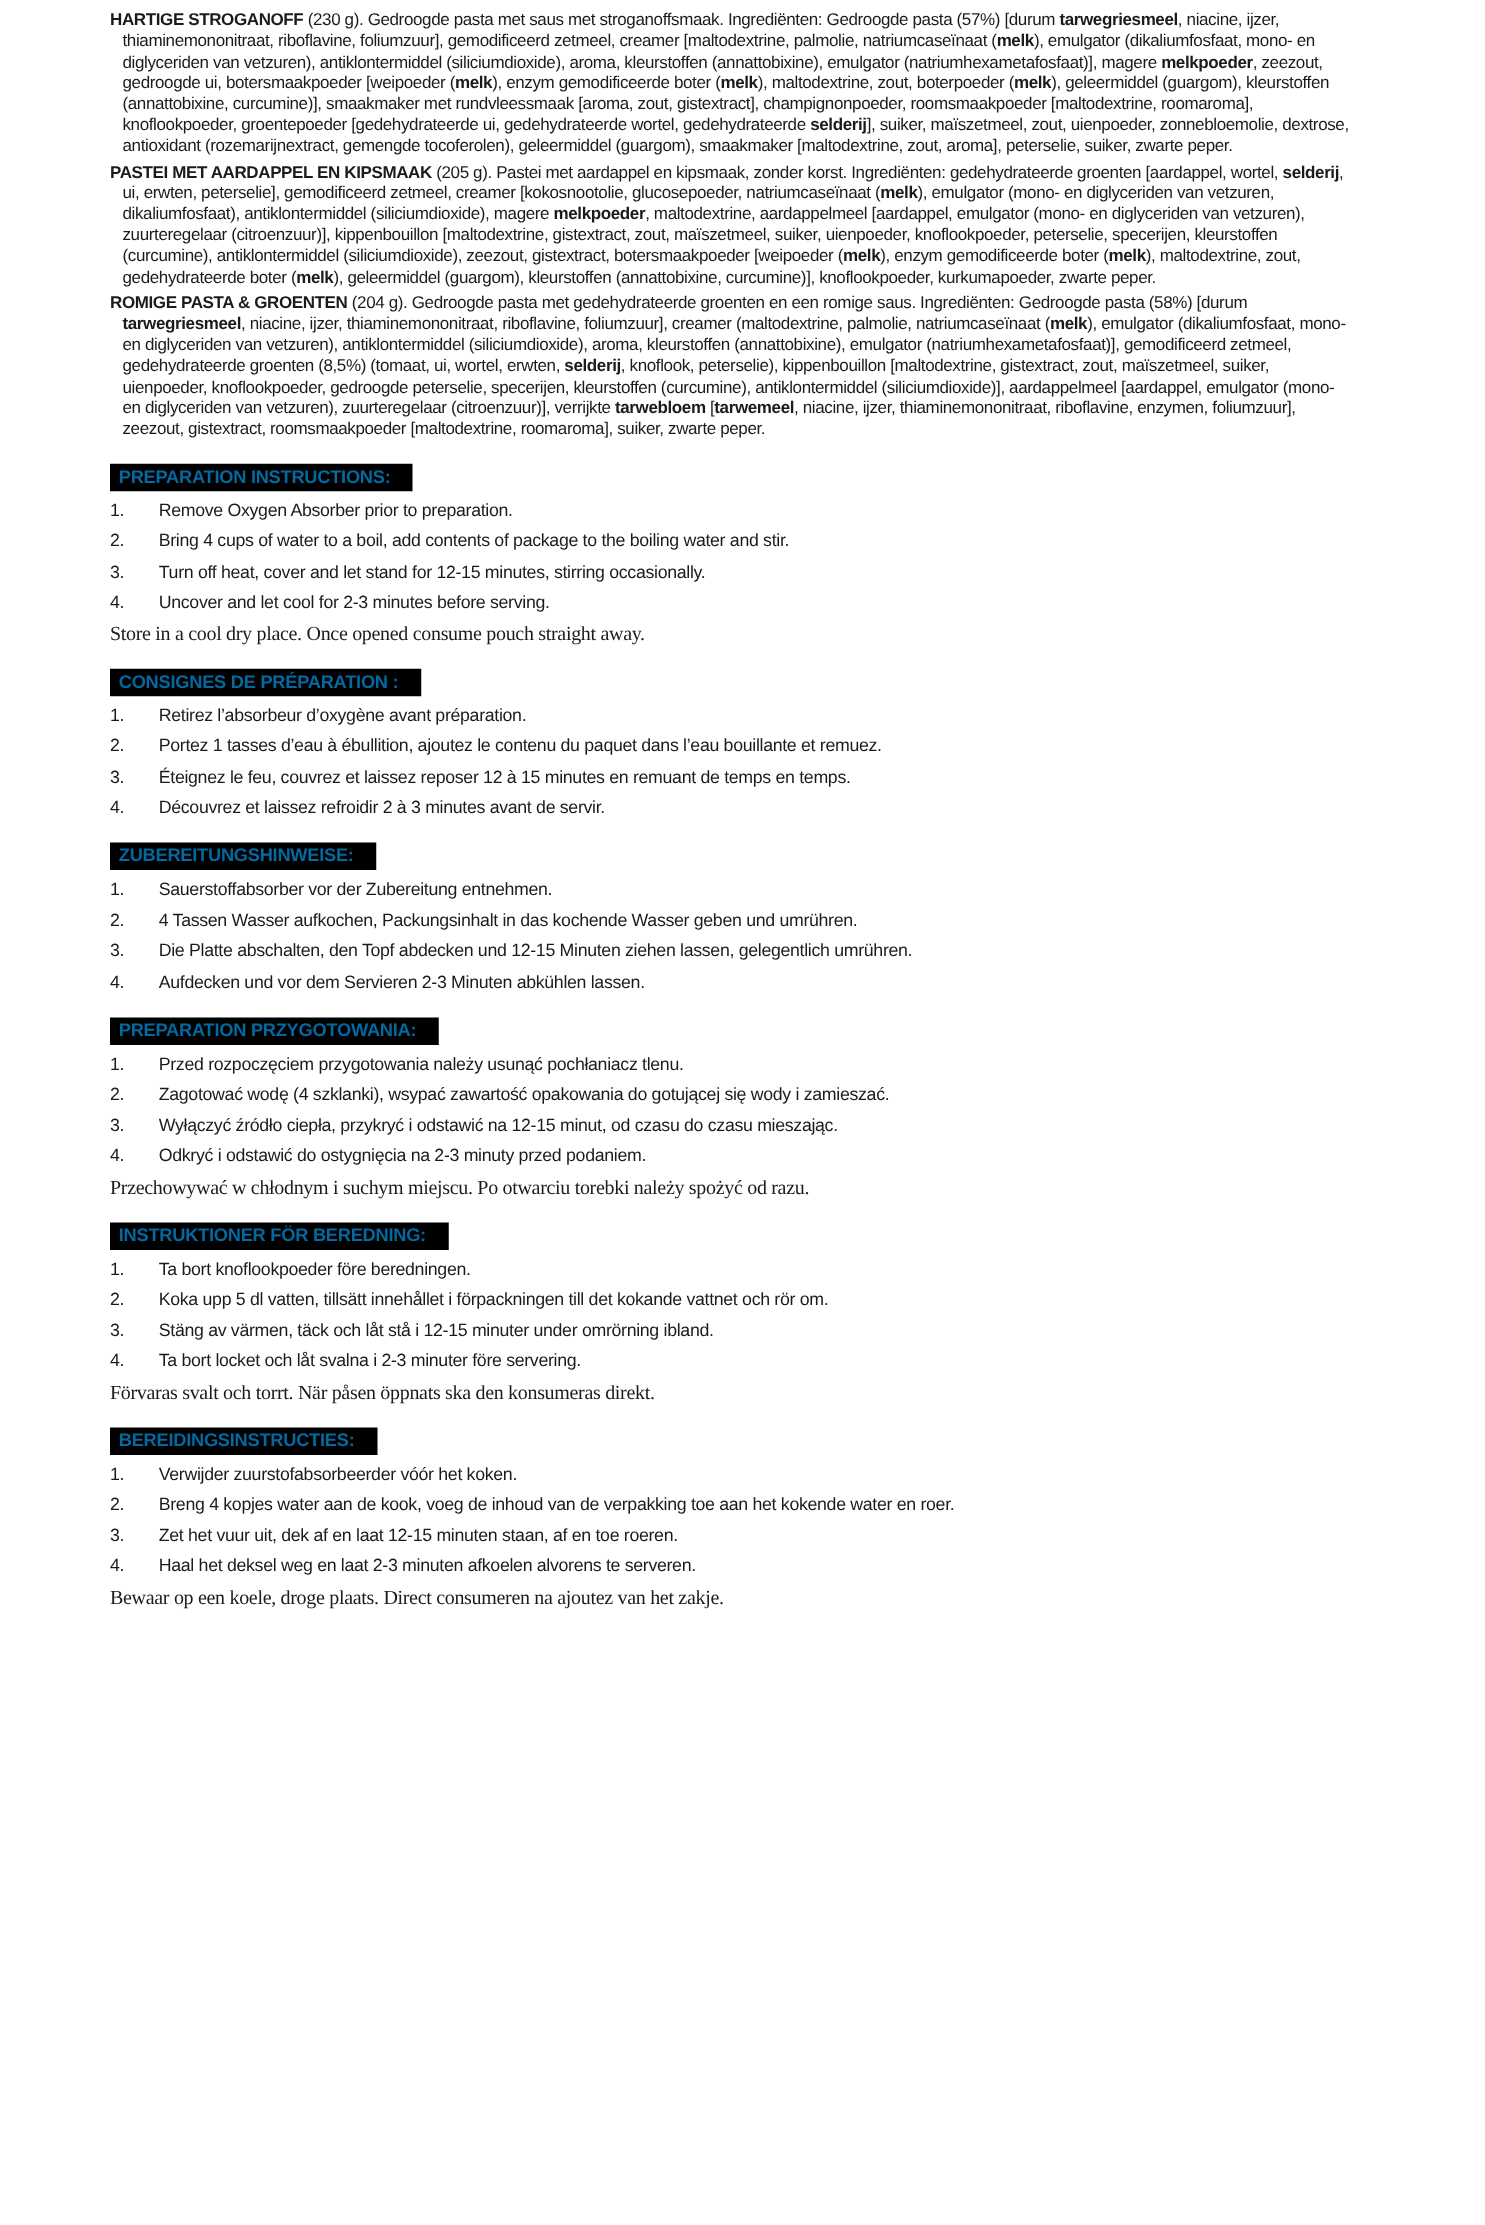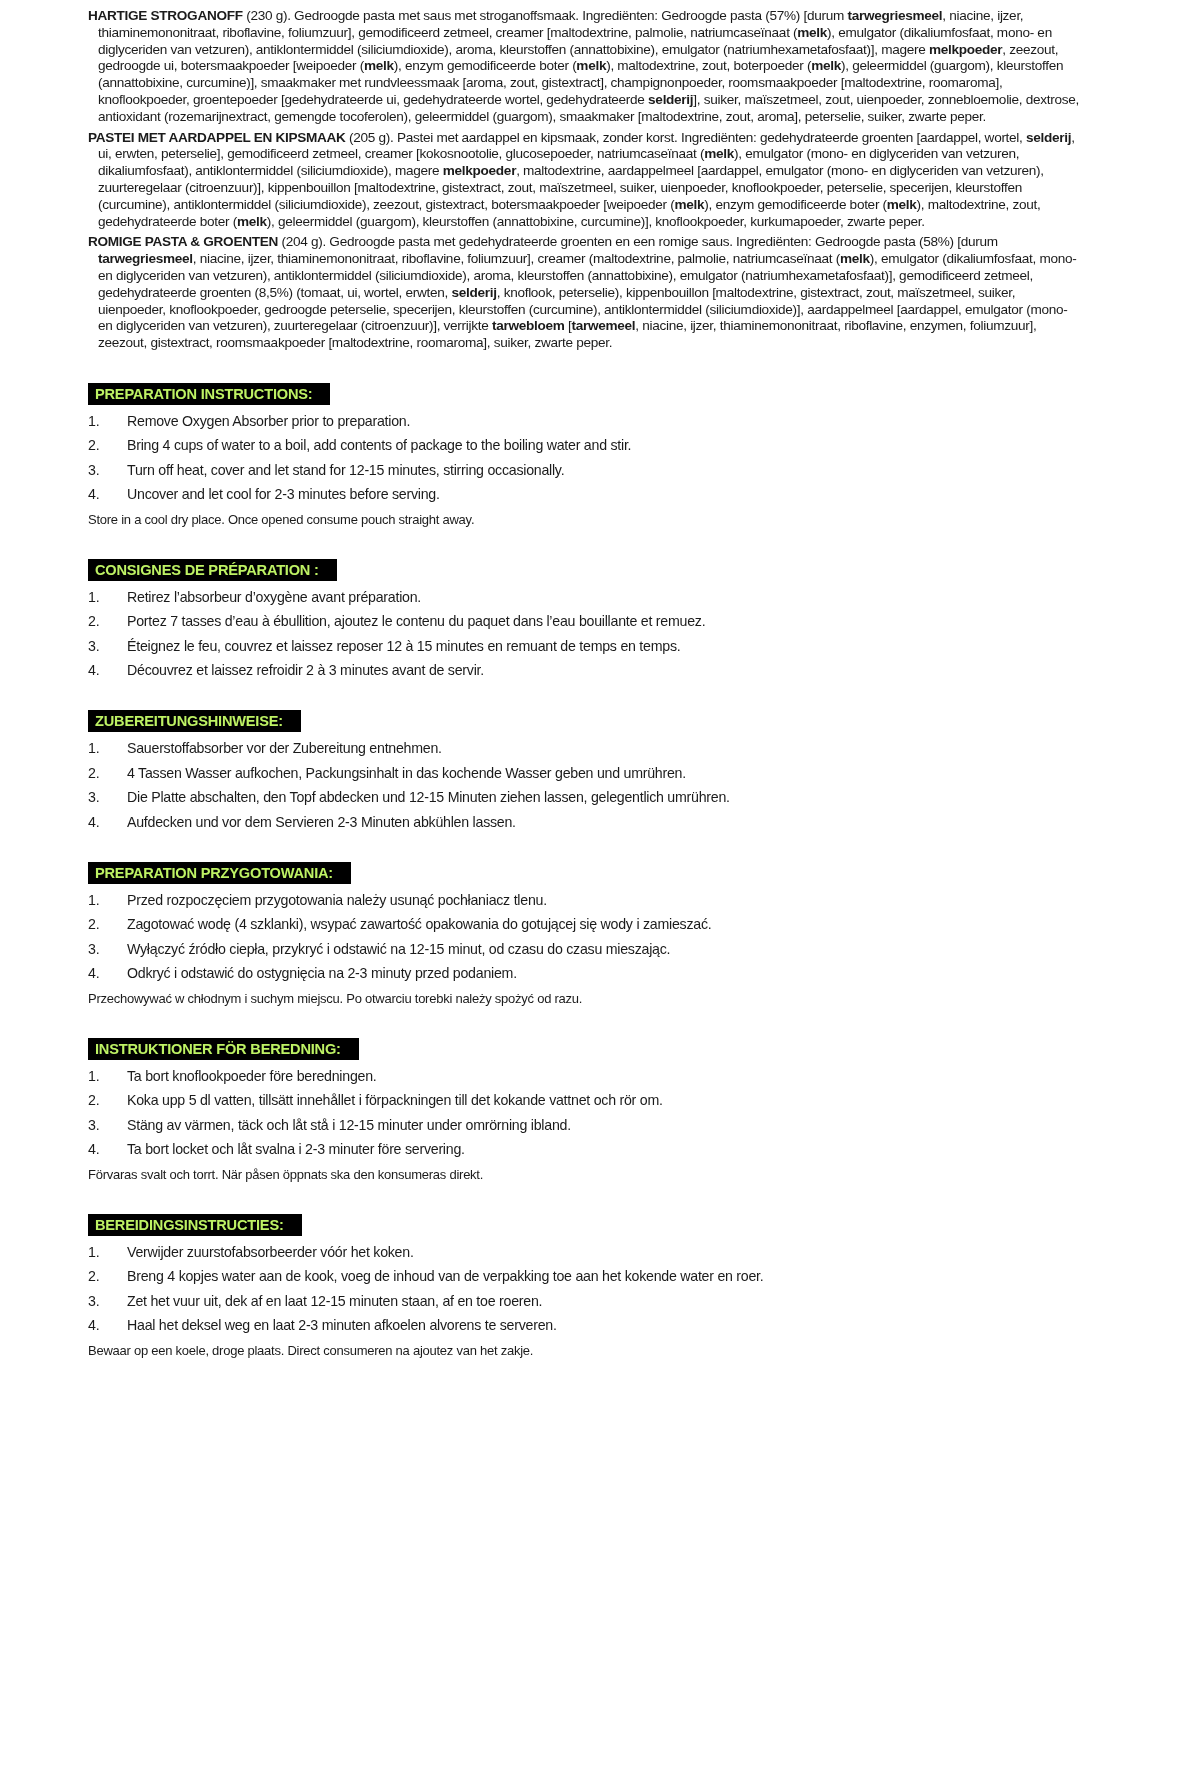--- a/index.html
+++ b/index.html
@@ -27,45 +27,46 @@
     letter-spacing: -0.3px;
     text-align: left;
   }
   .product b { font-weight: 700; }
   .product .ptitle { font-weight: 700; }
   
   .section { margin-top: 19px; }
   .sec-header {
     display: inline-block;
     background: #000000;
-    color: #bef264;
+    color: #0369a1;
     font-weight: 700;
     font-size: 14.6px;
     line-height: 20px;
     padding: 1px 18px 1px 7px;
     letter-spacing: -0.2px;
-    margin: 12px 0 8px 0;
+    margin: 0 0 8px 0;
   }
   .step {
     display: flex;
     font-size: 14.2px;
     line-height: 17px;
     letter-spacing: -0.25px;
     margin: 0 0 7.5px 0;
   }
   .step .num {
     flex: 0 0 39px;
     width: 39px;
   }
   .step .stext { flex: 1 1 auto; }
   .note {
     margin: 0;
-    font-size: 13px;
+    font-size: 16px;
     line-height: 17px;
     letter-spacing: -0.25px;
+    font-family: Liberation Serif, serif;
   }
 </style>
 </head>
 <body>
 
 <div class="doc">
   <div id="products">
       <p class="product"><b class="ptitle">HARTIGE STROGANOFF</b> (230 g). Gedroogde pasta met saus met stroganoffsmaak. Ingrediënten: Gedroogde pasta (57%) [durum <b>tarwegriesmeel</b>, niacine, ijzer, thiaminemononitraat, riboflavine, foliumzuur], gemodificeerd zetmeel, creamer [maltodextrine, palmolie, natriumcaseïnaat (<b>melk</b>), emulgator (dikaliumfosfaat, mono- en diglyceriden van vetzuren), antiklontermiddel (siliciumdioxide), aroma, kleurstoffen (annattobixine), emulgator (natriumhexametafosfaat)], magere <b>melkpoeder</b>, zeezout, gedroogde ui, botersmaakpoeder [weipoeder (<b>melk</b>), enzym gemodificeerde boter (<b>melk</b>), maltodextrine, zout, boterpoeder (<b>melk</b>), geleermiddel (guargom), kleurstoffen (annattobixine, curcumine)], smaakmaker met rundvleessmaak [aroma, zout, gistextract], champignonpoeder, roomsmaakpoeder [maltodextrine, roomaroma], knoflookpoeder, groentepoeder [gedehydrateerde ui, gedehydrateerde wortel, gedehydrateerde <b>selderij</b>], suiker, maïszetmeel, zout, uienpoeder, zonnebloemolie, dextrose, antioxidant (rozemarijnextract, gemengde tocoferolen), geleermiddel (guargom), smaakmaker [maltodextrine, zout, aroma], peterselie, suiker, zwarte peper.</p>
       <p class="product"><b class="ptitle">PASTEI MET AARDAPPEL EN KIPSMAAK</b> (205 g). Pastei met aardappel en kipsmaak, zonder korst. Ingrediënten: gedehydrateerde groenten [aardappel, wortel, <b>selderij</b>, ui, erwten, peterselie], gemodificeerd zetmeel, creamer [kokosnootolie, glucosepoeder, natriumcaseïnaat (<b>melk</b>), emulgator (mono- en diglyceriden van vetzuren, dikaliumfosfaat), antiklontermiddel (siliciumdioxide), magere <b>melkpoeder</b>, maltodextrine, aardappelmeel [aardappel, emulgator (mono- en diglyceriden van vetzuren), zuurteregelaar (citroenzuur)], kippenbouillon [maltodextrine, gistextract, zout, maïszetmeel, suiker, uienpoeder, knoflookpoeder, peterselie, specerijen, kleurstoffen (curcumine), antiklontermiddel (siliciumdioxide), zeezout, gistextract, botersmaakpoeder [weipoeder (<b>melk</b>), enzym gemodificeerde boter (<b>melk</b>), maltodextrine, zout, gedehydrateerde boter (<b>melk</b>), geleermiddel (guargom), kleurstoffen (annattobixine, curcumine)], knoflookpoeder, kurkumapoeder, zwarte peper.</p>
       <p class="product"><b class="ptitle">ROMIGE PASTA &amp; GROENTEN</b> (204 g). Gedroogde pasta met gedehydrateerde groenten en een romige saus. Ingrediënten: Gedroogde pasta (58%) [durum <b>tarwegriesmeel</b>, niacine, ijzer, thiaminemononitraat, riboflavine, foliumzuur], creamer (maltodextrine, palmolie, natriumcaseïnaat (<b>melk</b>), emulgator (dikaliumfosfaat, mono- en diglyceriden van vetzuren), antiklontermiddel (siliciumdioxide), aroma, kleurstoffen (annattobixine), emulgator (natriumhexametafosfaat)], gemodificeerd zetmeel, gedehydrateerde groenten (8,5%) (tomaat, ui, wortel, erwten, <b>selderij</b>, knoflook, peterselie), kippenbouillon [maltodextrine, gistextract, zout, maïszetmeel, suiker, uienpoeder, knoflookpoeder, gedroogde peterselie, specerijen, kleurstoffen (curcumine), antiklontermiddel (siliciumdioxide)], aardappelmeel [aardappel, emulgator (mono- en diglyceriden van vetzuren), zuurteregelaar (citroenzuur)], verrijkte <b>tarwebloem</b> [<b>tarwemeel</b>, niacine, ijzer, thiaminemononitraat, riboflavine, enzymen, foliumzuur], zeezout, gistextract, roomsmaakpoeder [maltodextrine, roomaroma], suiker, zwarte peper.</p>
@@ -82,21 +83,21 @@
           <span class="stext">Turn off heat, cover and let stand for 12-15 minutes, stirring occasionally.</span>
         </div><div class="step">
           <span class="num">4.</span>
           <span class="stext">Uncover and let cool for 2-3 minutes before serving.</span>
         </div><p class="note">Store in a cool dry place. Once opened consume pouch straight away.</p></div>
       <div class="section"><div class="sec-header">CONSIGNES DE PRÉPARATION :</div><div class="step">
           <span class="num">1.</span>
           <span class="stext">Retirez l’absorbeur d’oxygène avant préparation.</span>
         </div><div class="step">
           <span class="num">2.</span>
-          <span class="stext">Portez 7 tasses d’eau à ébullition, ajoutez le contenu du paquet dans l’eau bouillante et remuez.</span>
+          <span class="stext">Portez 1 tasses d’eau à ébullition, ajoutez le contenu du paquet dans l’eau bouillante et remuez.</span>
         </div><div class="step">
           <span class="num">3.</span>
           <span class="stext">Éteignez le feu, couvrez et laissez reposer 12 à 15 minutes en remuant de temps en temps.</span>
         </div><div class="step">
           <span class="num">4.</span>
           <span class="stext">Découvrez et laissez refroidir 2 à 3 minutes avant de servir.</span>
         </div></div>
       <div class="section"><div class="sec-header">ZUBEREITUNGSHINWEISE:</div><div class="step">
           <span class="num">1.</span>
           <span class="stext">Sauerstoffabsorber vor der Zubereitung entnehmen.</span>

